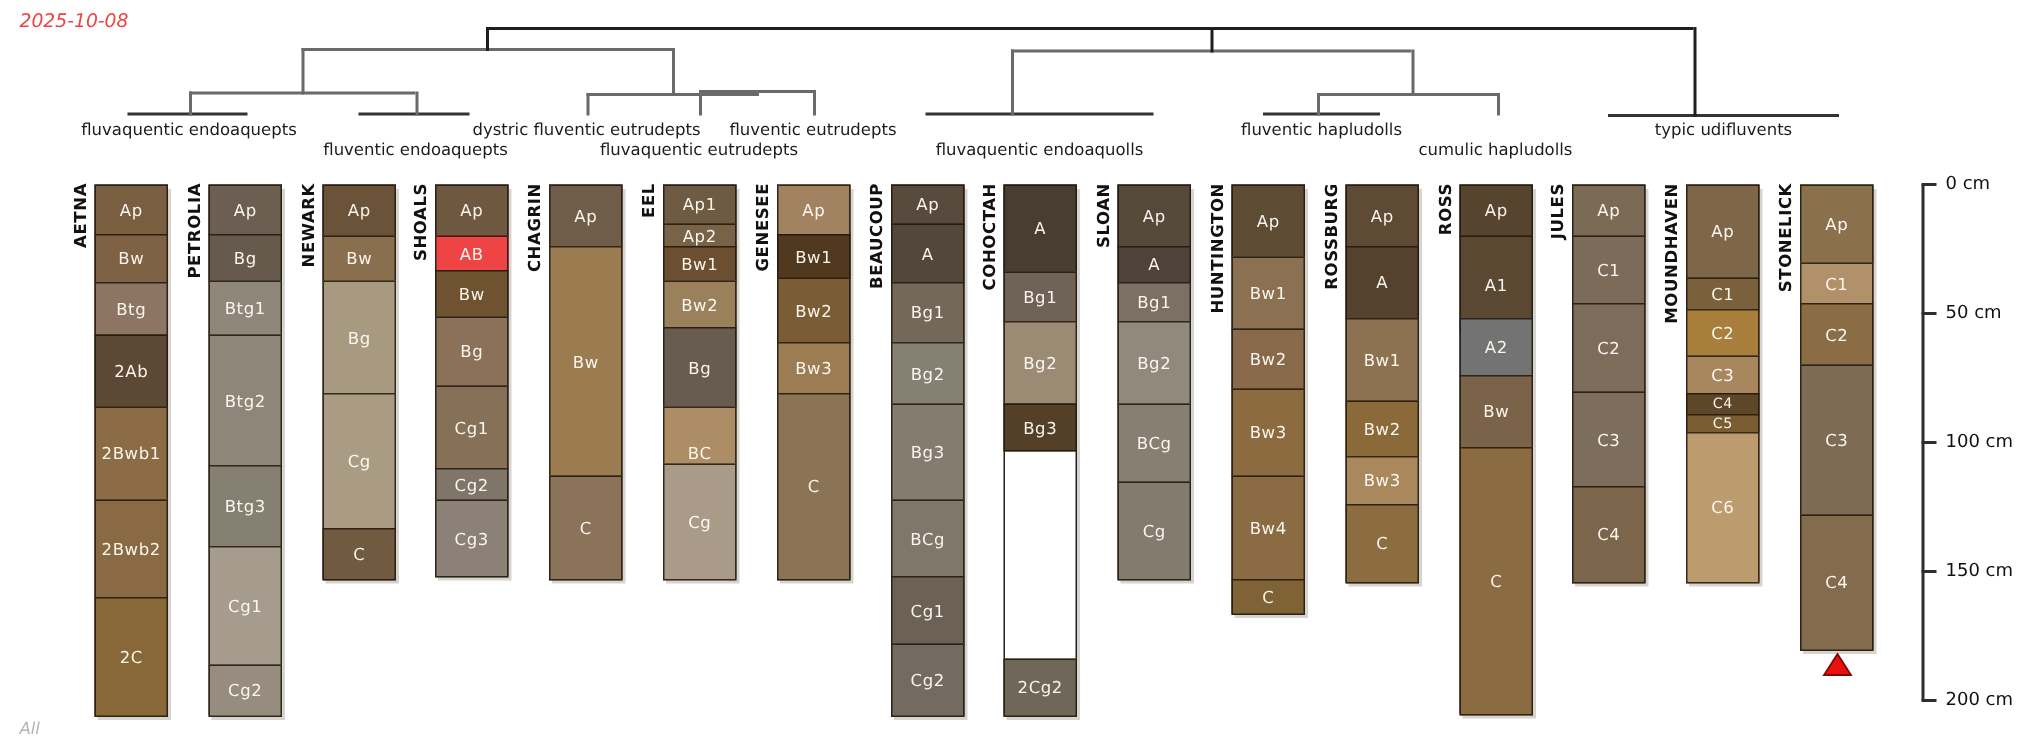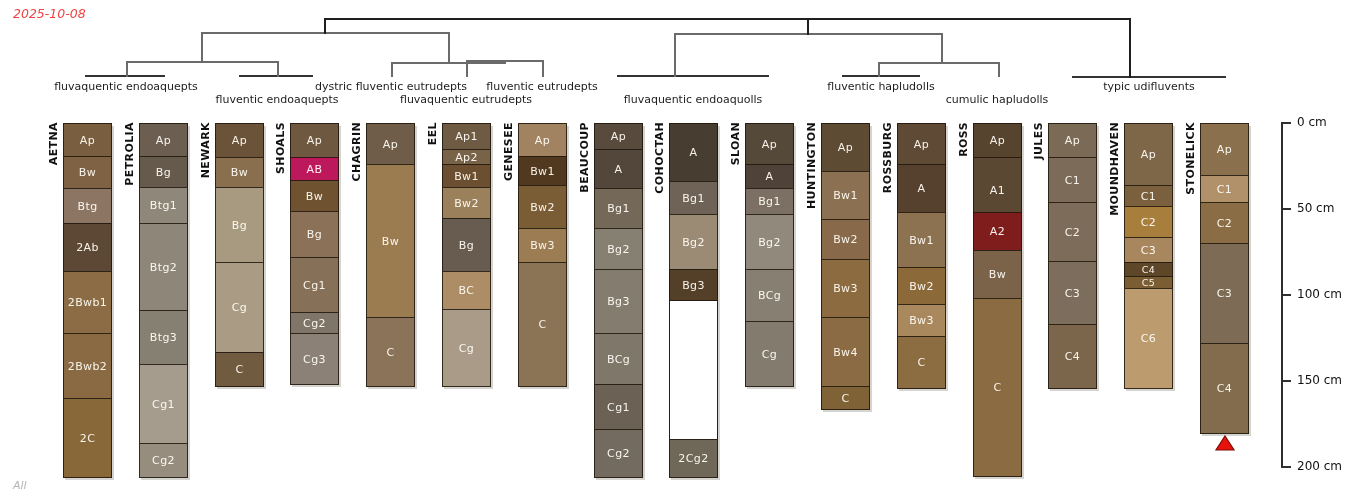--- a/index.html
+++ b/index.html
@@ -133,21 +133,21 @@
         </div>
         <div class="hz" style="top: 228px; height: 35px; background: rgb(113, 91, 64);">
           <span>C</span>
         </div>
       </div>
       <div class="col" style="left: 290px; top: 123px; width: 49px; height: 261px;">
         <div class="slabel">SHOALS</div>
         <div class="hz" style="top: -1px; height: 35px; background: rgb(111, 88, 64);">
           <span>Ap</span>
         </div>
-        <div class="hz" style="top: 33px; height: 24px; background: #be185d;">
+        <div class="hz" style="top: 33px; height: 24px; background: #ef4444;">
           <span>AB</span>
         </div>
         <div class="hz" style="top: 56px; height: 32px; background: rgb(111, 83, 48);">
           <span>Bw</span>
         </div>
         <div class="hz" style="top: 87px; height: 47px; background: rgb(138, 113, 88);">
           <span>Bg</span>
         </div>
         <div class="hz" style="top: 133px; height: 56px; background: rgb(135, 112, 88);">
           <span>Cg1</span>
@@ -181,21 +181,21 @@
         </div>
         <div class="hz" style="top: 40px; height: 24px; background: rgb(107, 79, 48);">
           <span>Bw1</span>
         </div>
         <div class="hz" style="top: 63px; height: 32px; background: rgb(155, 128, 92);">
           <span>Bw2</span>
         </div>
         <div class="hz" style="top: 94px; height: 54px; background: rgb(103, 92, 79);">
           <span>Bg</span>
         </div>
-        <div class="hz" style="top: 147px; height: 39px; background: rgb(172, 141, 101);">
+        <div class="hz" style="top: 147px; height: 39px; background: rgb(172, 141, 101); align-items: flex-end;">
           <span>BC</span>
         </div>
         <div class="hz" style="top: 185px; height: 78px; background: rgb(169, 155, 136);">
           <span>Cg</span>
         </div>
       </div>
       <div class="col" style="left: 518px; top: 123px; width: 49px; height: 263px;">
         <div class="slabel">GENESEE</div>
         <div class="hz" style="top: -1px; height: 34px; background: rgb(161, 131, 98);">
           <span>Ap</span>
@@ -322,21 +322,21 @@
         </div>
       </div>
       <div class="col" style="left: 973px; top: 123px; width: 49px; height: 353px;">
         <div class="slabel">ROSS</div>
         <div class="hz" style="top: -1px; height: 35px; background: rgb(86, 68, 47);">
           <span>Ap</span>
         </div>
         <div class="hz" style="top: 33px; height: 66px; background: rgb(91, 72, 50);">
           <span>A1</span>
         </div>
-        <div class="hz" style="top: 88px; height: 39px; background: #7f1d1d;">
+        <div class="hz" style="top: 88px; height: 39px; background: #737373;">
           <span>A2</span>
         </div>
         <div class="hz" style="top: 126px; height: 49px; background: rgb(123, 99, 73);">
           <span>Bw</span>
         </div>
         <div class="hz" style="top: 174px; height: 179px; background: rgb(139, 107, 65);">
           <span>C</span>
         </div>
       </div>
       <div class="col" style="left: 1048px; top: 123px; width: 49px; height: 265px;">

